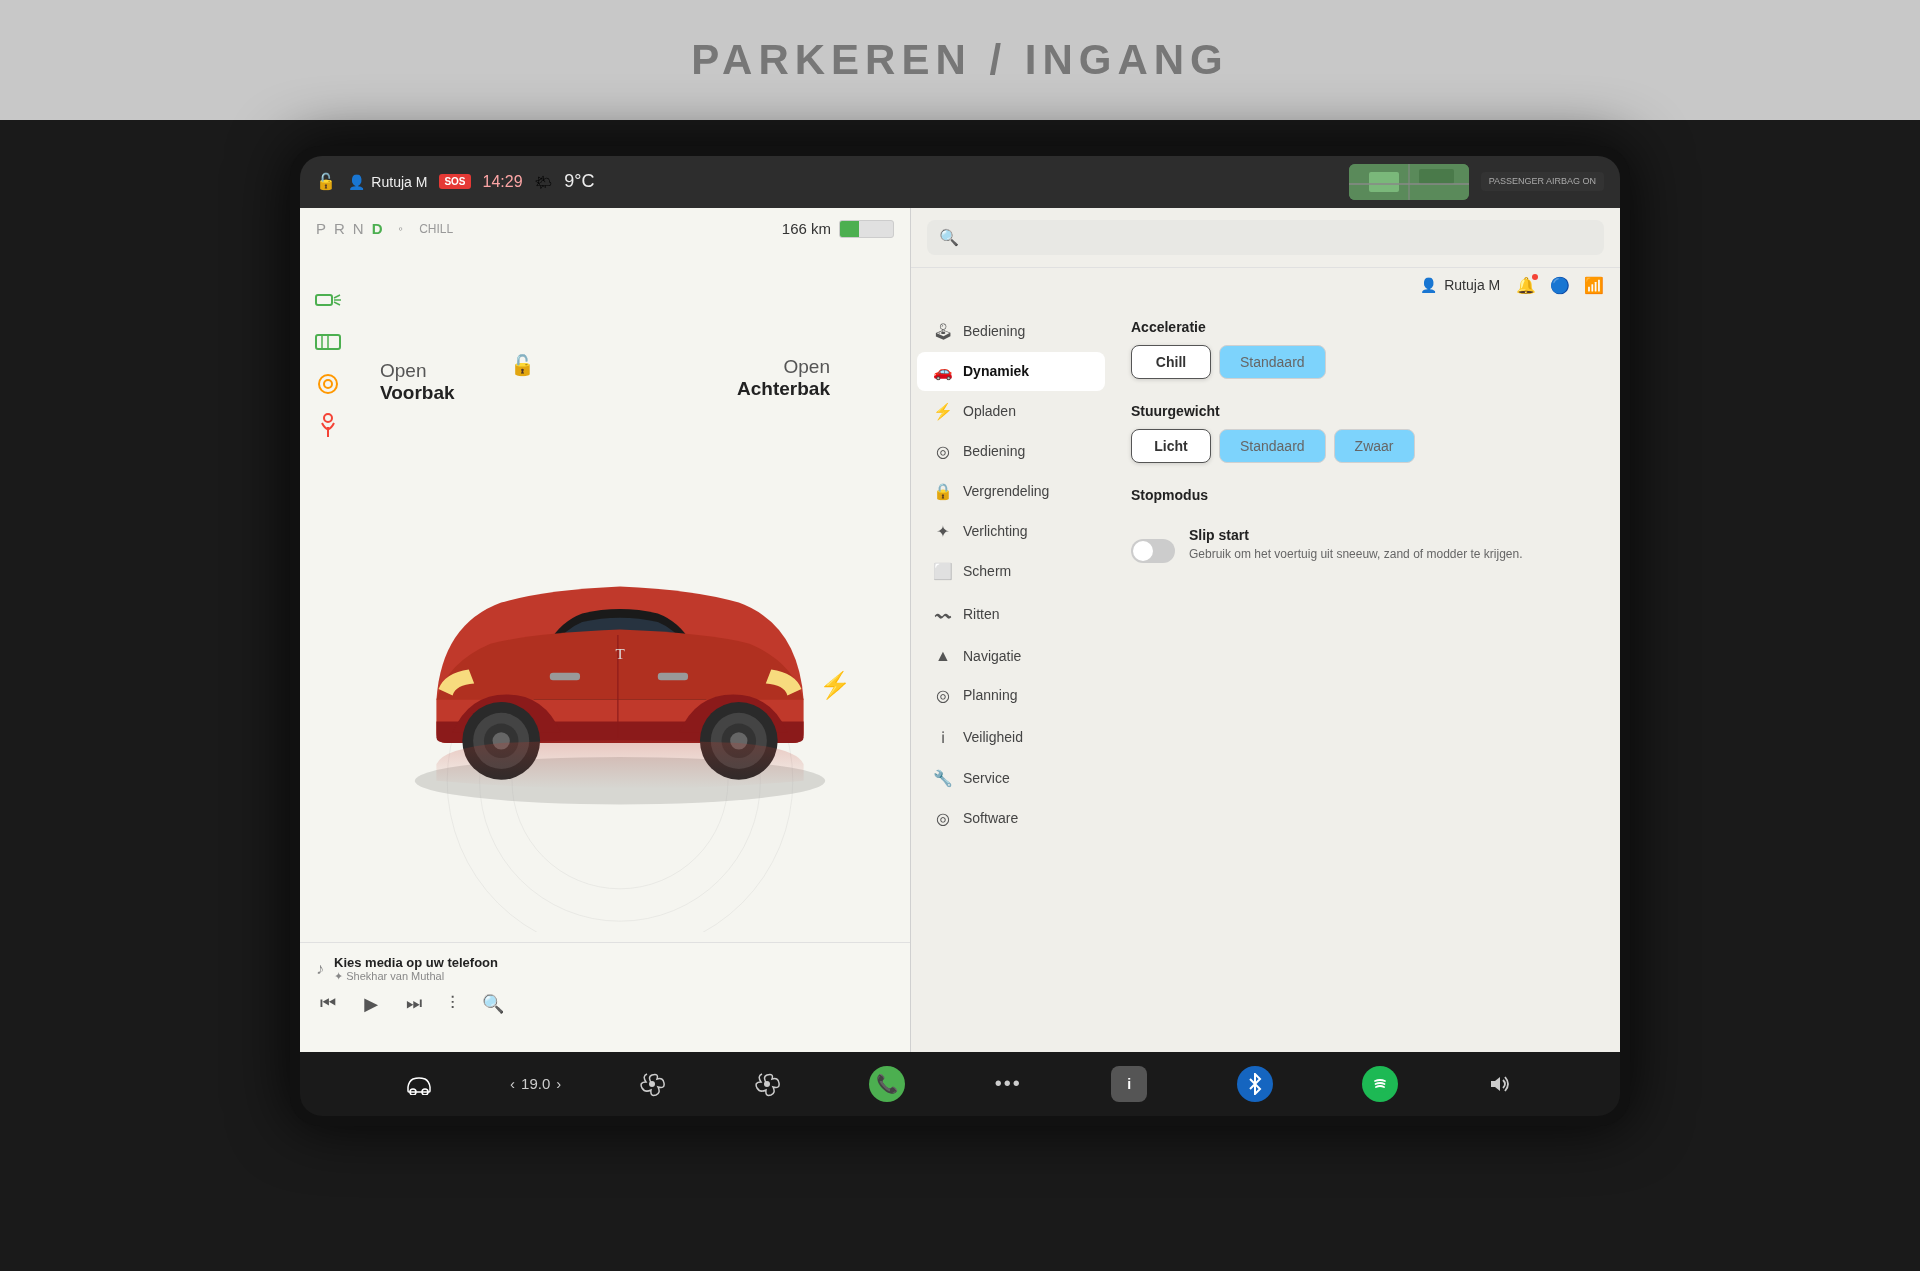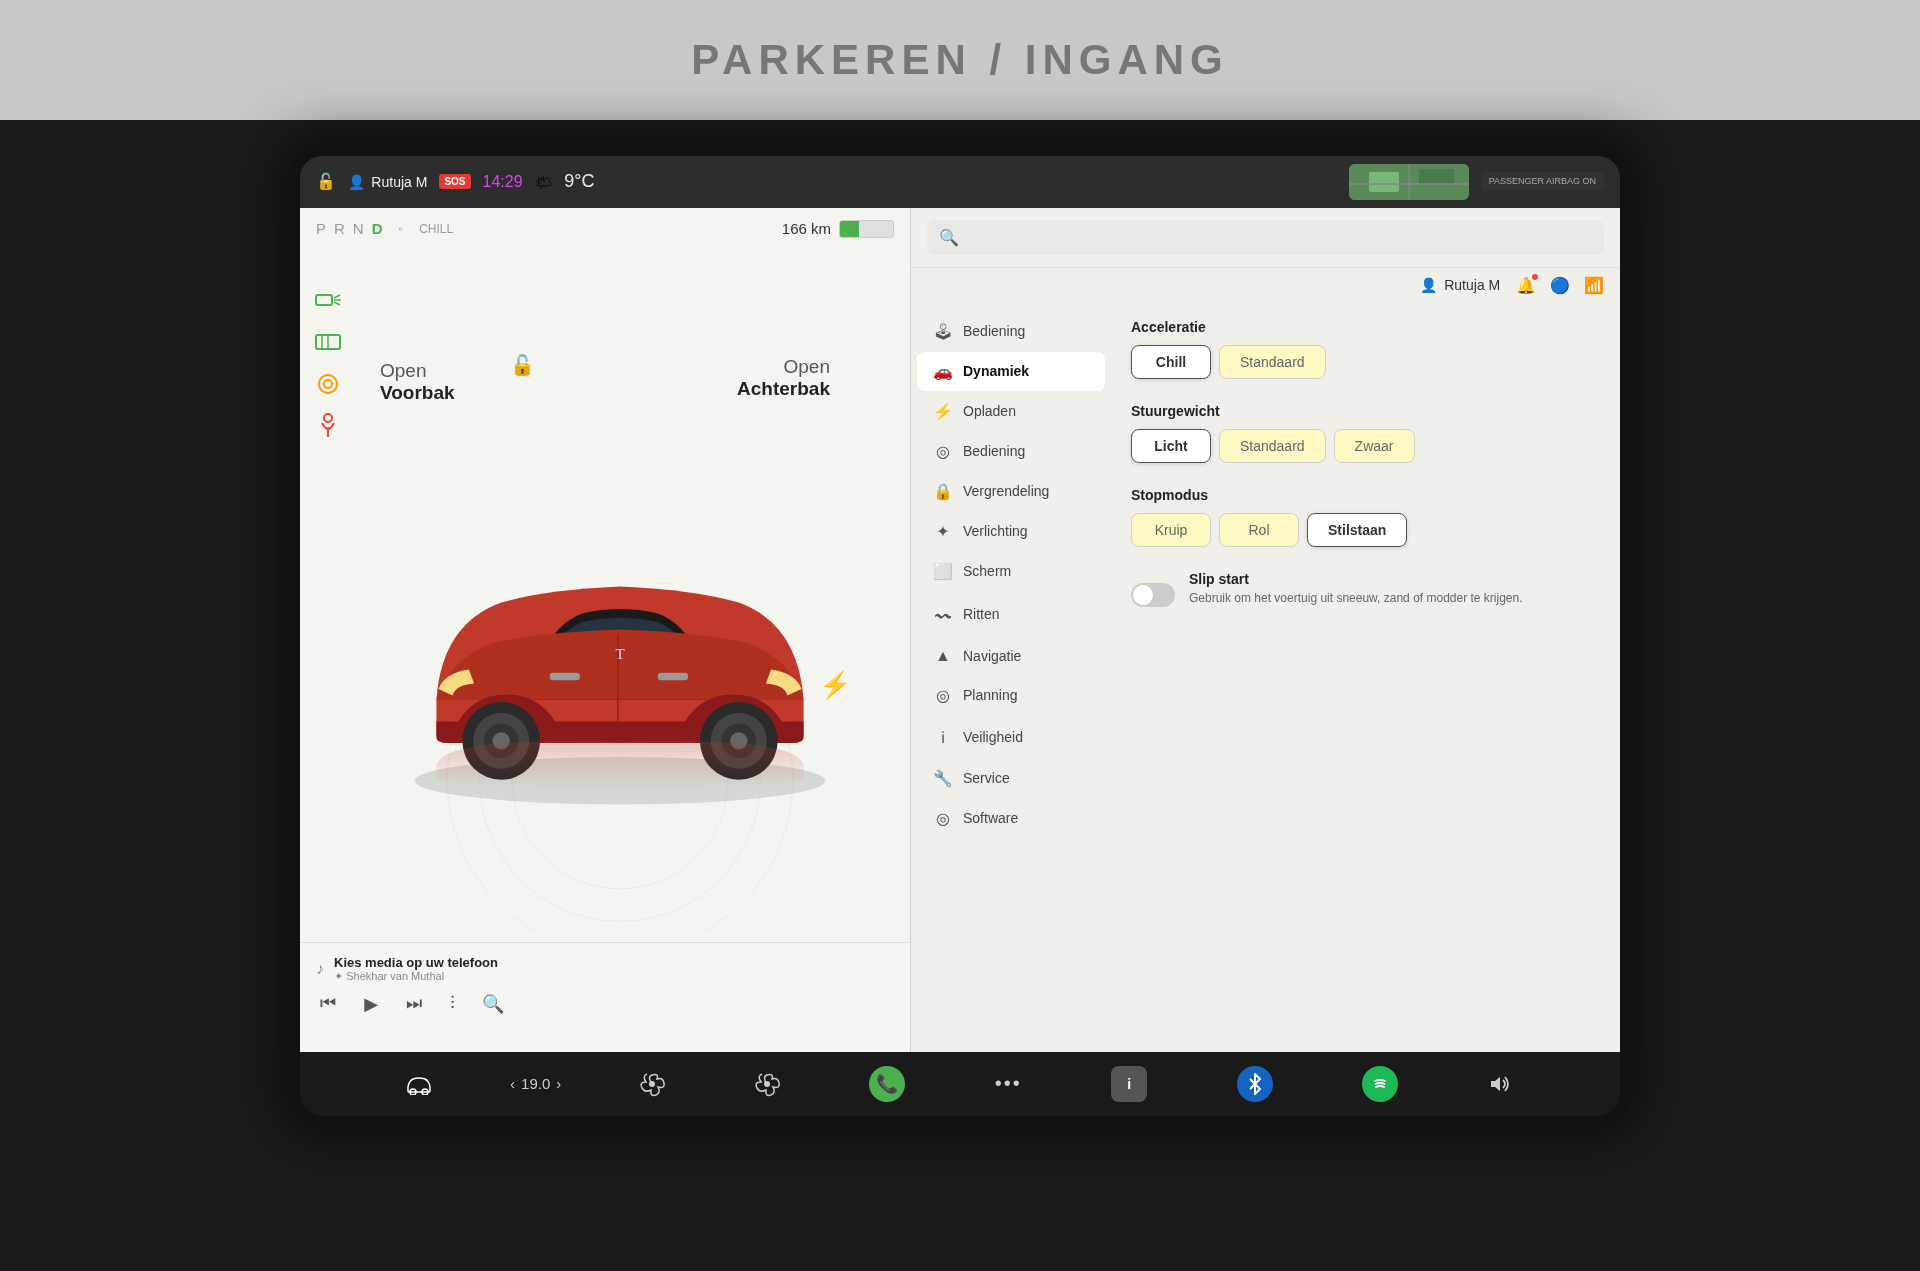--- a/index.html
+++ b/index.html
@@ -60,21 +60,21 @@
     .top-bar-sos {
       background: #e53935;
       color: white;
       font-size: 10px;
       font-weight: bold;
       padding: 2px 5px;
       border-radius: 3px;
     }
 
     .top-bar-time {
-      color: #d946ef;
+      color: #fca5a5;
       font-size: 16px;
       font-weight: 500;
     }
 
     .top-bar-weather {
       color: #eee;
       font-size: 18px;
     }
 
     .top-bar-spacer { flex: 1; }
@@ -421,21 +421,21 @@
     }
 
     .setting-btn.active {
       background: white;
       border-color: #555;
       font-weight: 600;
       box-shadow: 0 1px 4px rgba(0,0,0,0.15);
     }
 
     .setting-btn.inactive {
-      background: #fef9c3;
+      background: #7dd3fc;
       border-color: #d0d0d0;
       color: #666;
     }
 
     .stopmodus-note {
       font-size: 12px;
       color: #666;
       margin-top: 8px;
       line-height: 1.5;
     }
@@ -841,25 +841,20 @@
               <div class="settings-section-title">Stuurgewicht</div>
               <div class="button-group">
                 <button class="setting-btn active">Licht</button>
                 <button class="setting-btn inactive">Standaard</button>
                 <button class="setting-btn inactive">Zwaar</button>
               </div>
             </div>
 
             <div class="settings-section">
               <div class="settings-section-title">Stopmodus</div>
-              <div class="button-group">
-                <button class="setting-btn inactive">Kruip</button>
-                <button class="setting-btn inactive">Rol</button>
-                <button class="setting-btn active">Stilstaan</button>
-              </div>
             </div>
 
             <div class="settings-section">
               <div class="slip-start-row">
                 <div class="toggle-switch"></div>
                 <div class="slip-start-text">
                   <h4>Slip start</h4>
                   <p>Gebruik om het voertuig uit sneeuw, zand of modder te krijgen.</p>
                 </div>
               </div>

